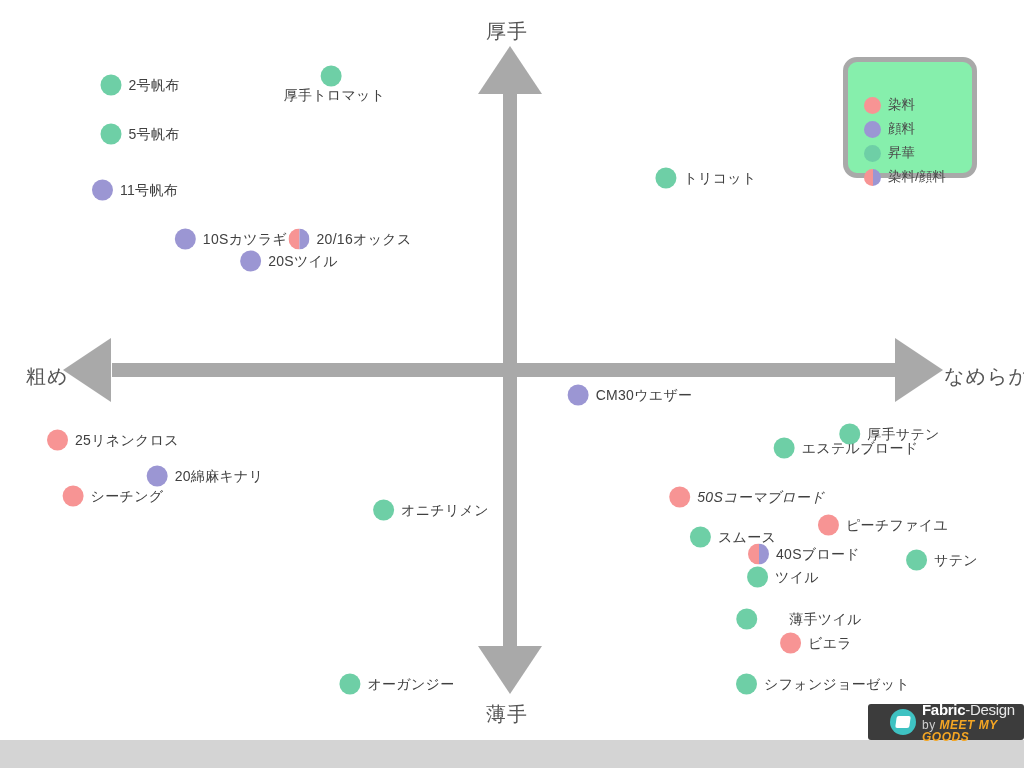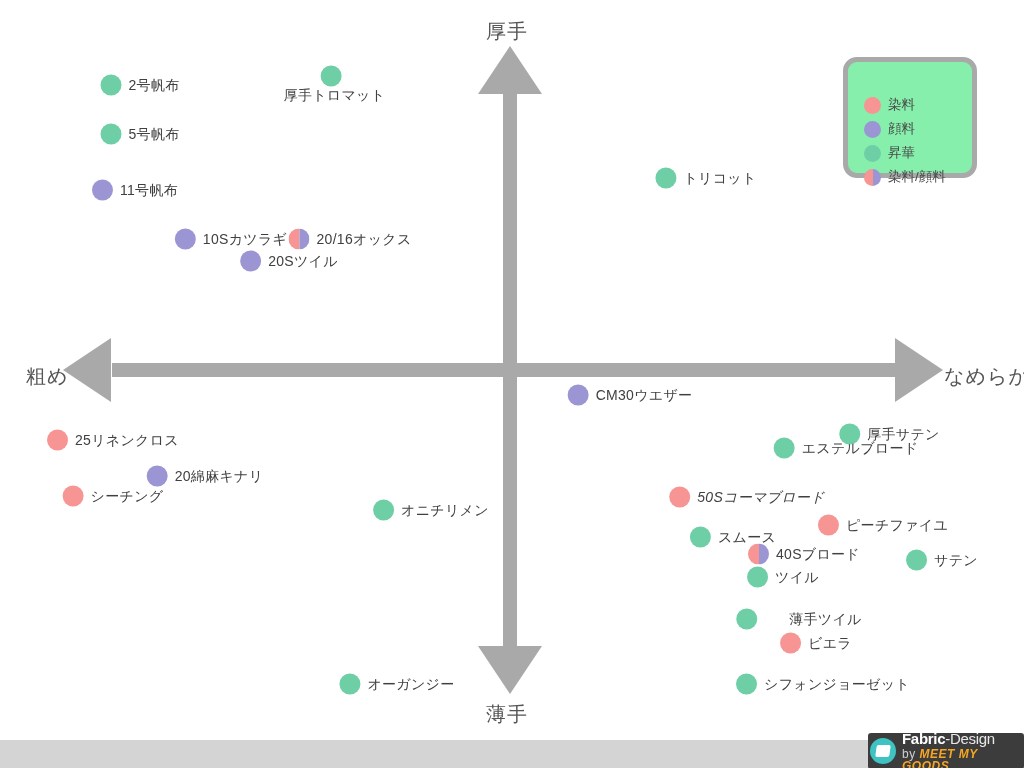--- a/index.html
+++ b/index.html
@@ -162,26 +162,26 @@
     position: absolute;
     left: 0;
     top: 740px;
     width: 1024px;
     height: 28px;
     background: #d4d4d4;
   }
   #watermark {
     position: absolute;
     left: 868px;
-    top: 733px;
+    top: 704px;
     height: 32px;
     display: flex;
     align-items: center;
     background: #3c3c3c;
-    padding: 2px 8px 2px 2px;
+    padding: 2px 8px 2px 22px;
     border-radius: 3px;
   }
   #wm-badge {
     width: 26px;
     height: 26px;
     border-radius: 50%;
     background: #3ec2c2;
     flex: 0 0 auto;
     position: relative;
   }

